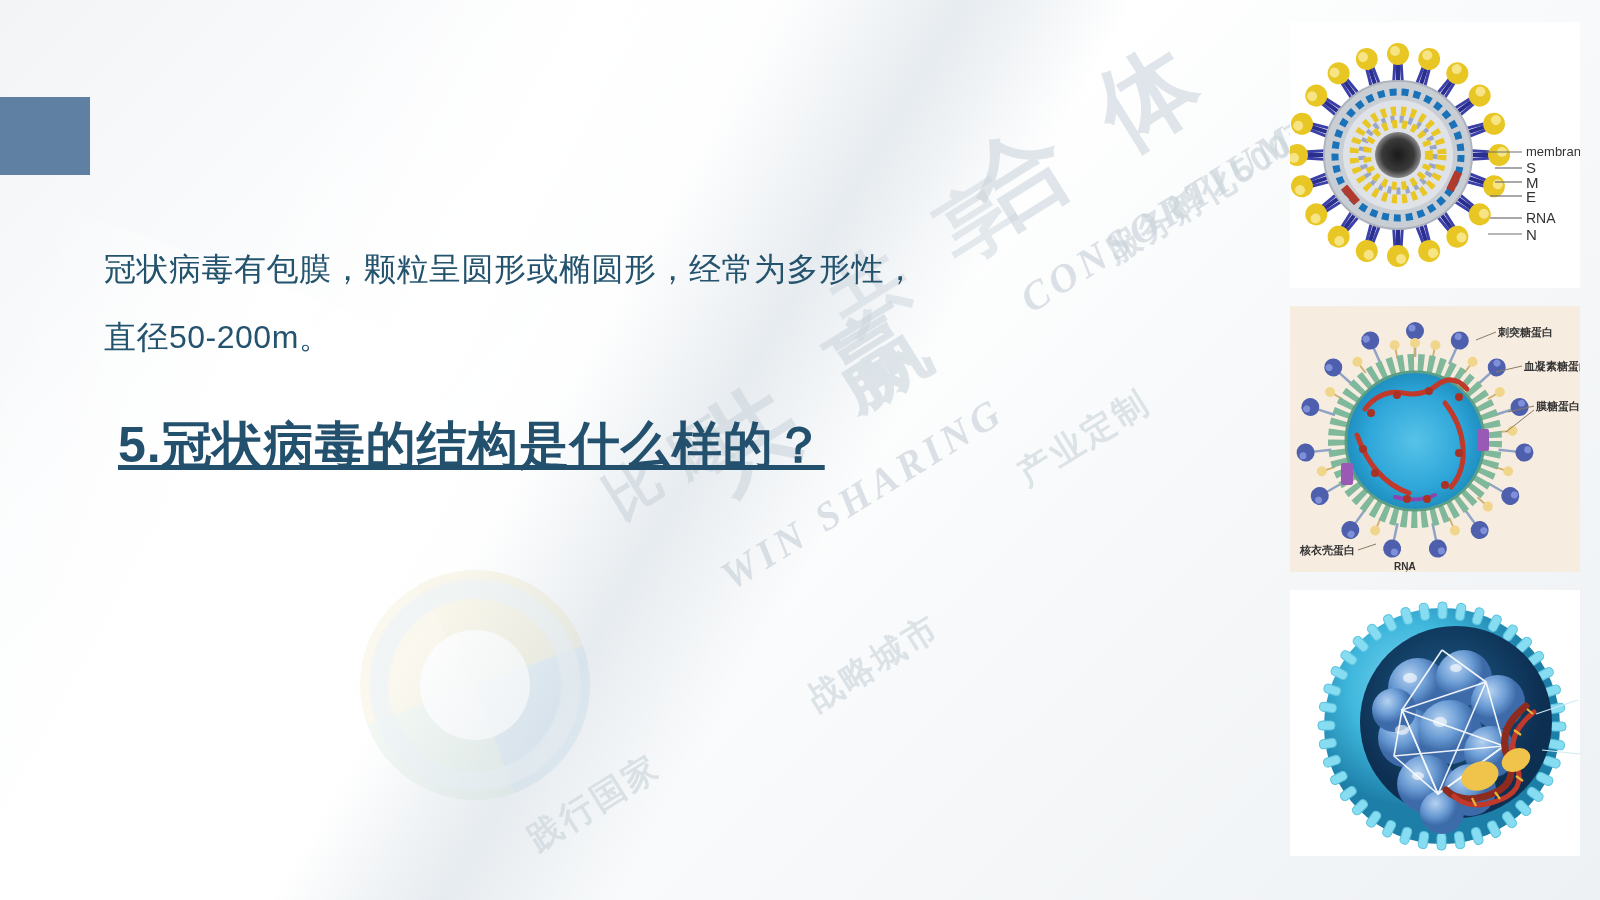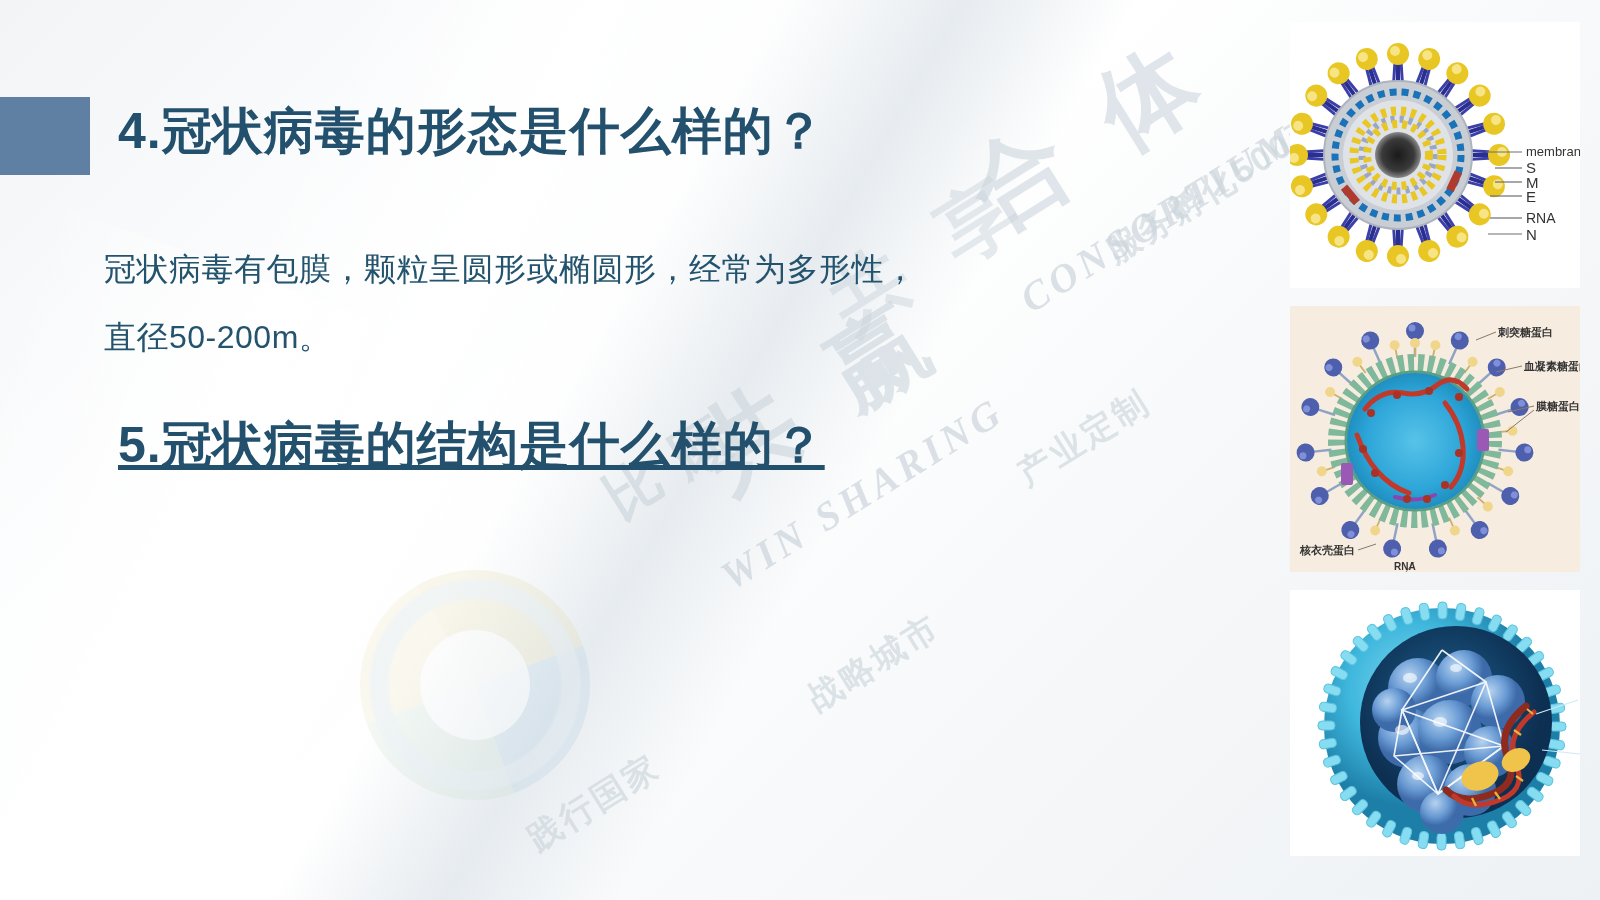--- a/index.html
+++ b/index.html
@@ -171,21 +171,20 @@
   <div class="wm wm-en" style="left:1000px; top:195px; transform:rotate(-32deg);">CONSORTIUM</div>
   <div class="wm wm-en" style="left:700px; top:470px; transform:rotate(-32deg);">WIN SHARING</div>
   <div class="wm wm-cn-small" style="left:1090px; top:165px; transform:rotate(-32deg);">服务孵化500强</div>
   <div class="wm wm-cn-small" style="left:1010px; top:415px; transform:rotate(-32deg);">产业定制</div>
   <div class="wm wm-cn-small" style="left:800px; top:640px; transform:rotate(-32deg);">战略城市</div>
   <div class="wm wm-cn-small" style="left:520px; top:780px; transform:rotate(-32deg);">践行国家</div>
   <div class="wm wm-cn-small" style="left:600px; top:430px; transform:rotate(-32deg); font-size:56px;">比 顾</div>
 
   <div class="accent-block"></div>
 
-  <div class="heading h4">4.冠状病毒的形态是什么样的？</div>
   <div class="heading h5">5.冠状病毒的结构是什么样的？</div>
 
   <div class="body-text p1">冠状病毒有包膜，颗粒呈圆形或椭圆形，经常为多形性，
 直径50-200m。</div>
 
   <div class="img-col">
 
     <div class="img-card">
       <svg width="290" height="266" viewBox="0 0 290 266">
         <rect width="290" height="266" fill="#ffffff"></rect>

